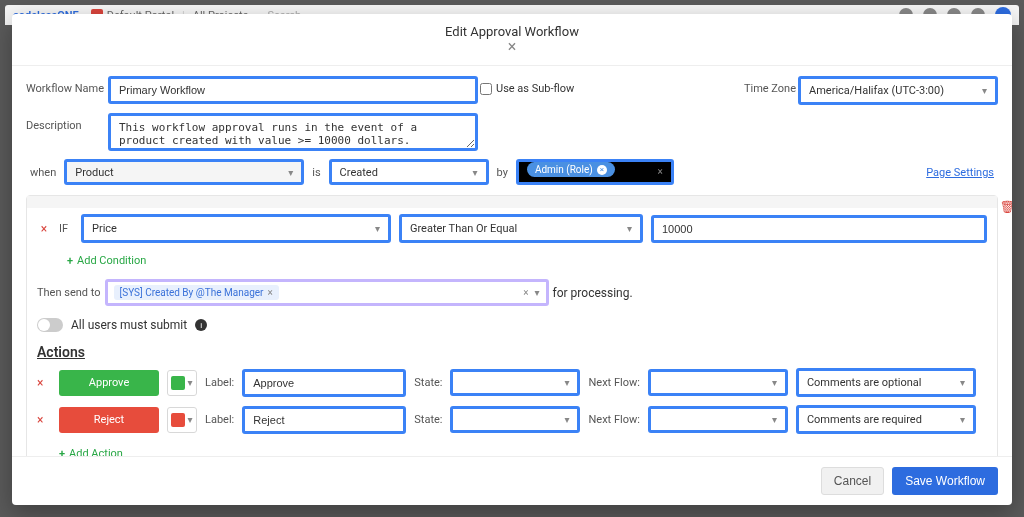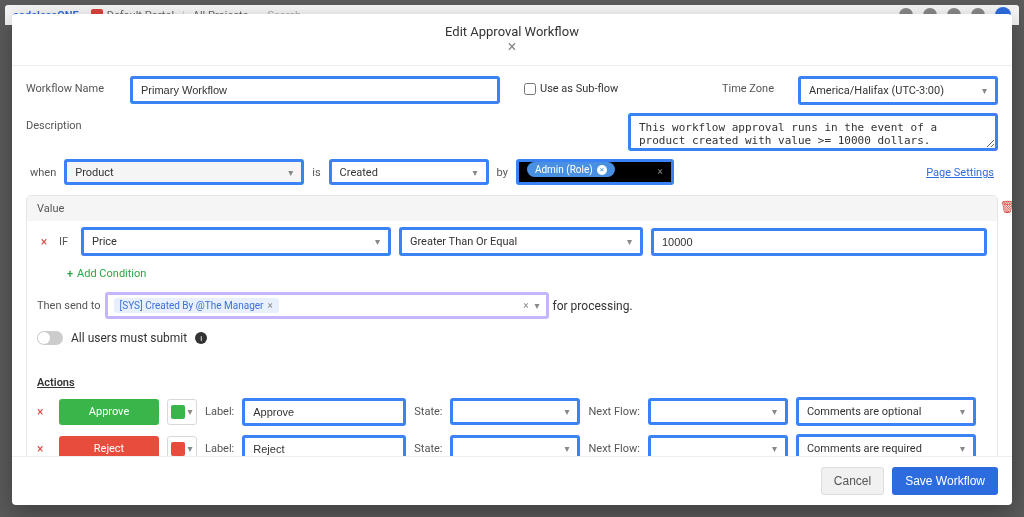--- a/index.html
+++ b/index.html
@@ -59,21 +59,21 @@
   padding: 10px 14px 6px 14px;
 }
 .modal-footer{
   border-top:1px solid #eee;
   padding: 10px 14px;
   display:flex;
   justify-content:flex-end;
   gap:8px;
 }
 
-.form-row{ display:flex; align-items:flex-start; margin-bottom:8px; gap:24px;justify-content:space-between;}
+.form-row{ display:flex; align-items:flex-start; margin-bottom:8px; gap:2px;}
 .form-label{ width:80px; font-size:11px; color:#555; padding-top:6px;}
 .input, .select, .textarea{
   border:3px solid #3b82f6; border-radius:3px; padding:5px 8px;
   font-size:11px; color:#333; background:#fff;
 }
 .select{ display:flex; align-items:center; justify-content:space-between;}
 .chev{ color:#888; font-size:10px;}
 .textarea{ resize:vertical;}
 
 .row1-name{flex:0 0 370px;}
@@ -118,21 +118,21 @@
 .send-label{font-size:11px;color:#555;}
 .send-box{flex:0 0 444px; border:3px solid #c4b5fd; border-radius:3px; padding:3px 6px; display:flex;align-items:center; gap:6px; min-height:26px;}
 .send-tag{ background:#e8f0fd; color:#3b72d9; border-radius:3px; padding:2px 6px; font-size:10px; display:inline-flex; align-items:center; gap:4px;}
 .send-tag .tx{color:#888;font-size:10px;cursor:pointer;}
 
 .allusers{padding:4px 10px; display:flex; align-items:center; gap:8px;}
 .toggle{ width:26px;height:14px;border-radius:8px;background:#ccc;position:relative;}
 .toggle:after{content:"";position:absolute;left:1px;top:1px;width:12px;height:12px;border-radius:50%;background:#fff;}
 .info-i{width:12px;height:12px;border-radius:50%;background:#333;color:#fff;font-size:8px;display:flex;align-items:center;justify-content:center;}
 
-.actions-title{font-size:11px;font-weight:600;text-decoration:underline; padding:8px 10px 4px 10px;margin-top:19px;}
+.actions-title{font-size:14px;font-weight:600;text-decoration:underline; padding:8px 10px 4px 10px;}
 .action-row{display:flex;align-items:center;gap:8px; padding:4px 10px;}
 .act-remove{color:#d9443c;width:14px;cursor:pointer;}
 .act-btn{flex:0 0 100px;height:26px;border-radius:3px;color:#fff;display:flex;align-items:center;justify-content:center;font-size:11px;}
 .color-pick{flex:0 0 30px;height:26px;border:1px solid #d8d8d8;border-radius:3px;display:flex;align-items:center;justify-content:center;gap:2px;}
 .color-sq{width:14px;height:14px;border-radius:2px;}
 .act-lbl-t{font-size:11px;color:#555;}
 .act-lbl-in{flex:0 0 90px;}
 .act-state{flex:0 0 130px;}
 .act-next{flex:0 0 140px;}
 .act-comment{flex:0 0 180px;}
@@ -207,21 +207,20 @@
             <span class="px">×</span>
           </span>
         <span class="clear-x">×</span>
       </div>
       <a class="page-settings">Page Settings</a>
     </div>
 
     <div class="process-block">
       <span class="trash">🗑</span>
       <div class="cond-header">
-        <div class="col-val">Value</div>
       </div>
 
       <div class="cond-row">
         <span class="cond-remove">×</span>
         <span class="cond-if">IF</span>
         <div class="select cond-field">
           <span>Price</span>
             <span class="chev">▾</span>
         </div>
         <div class="select cond-op">

